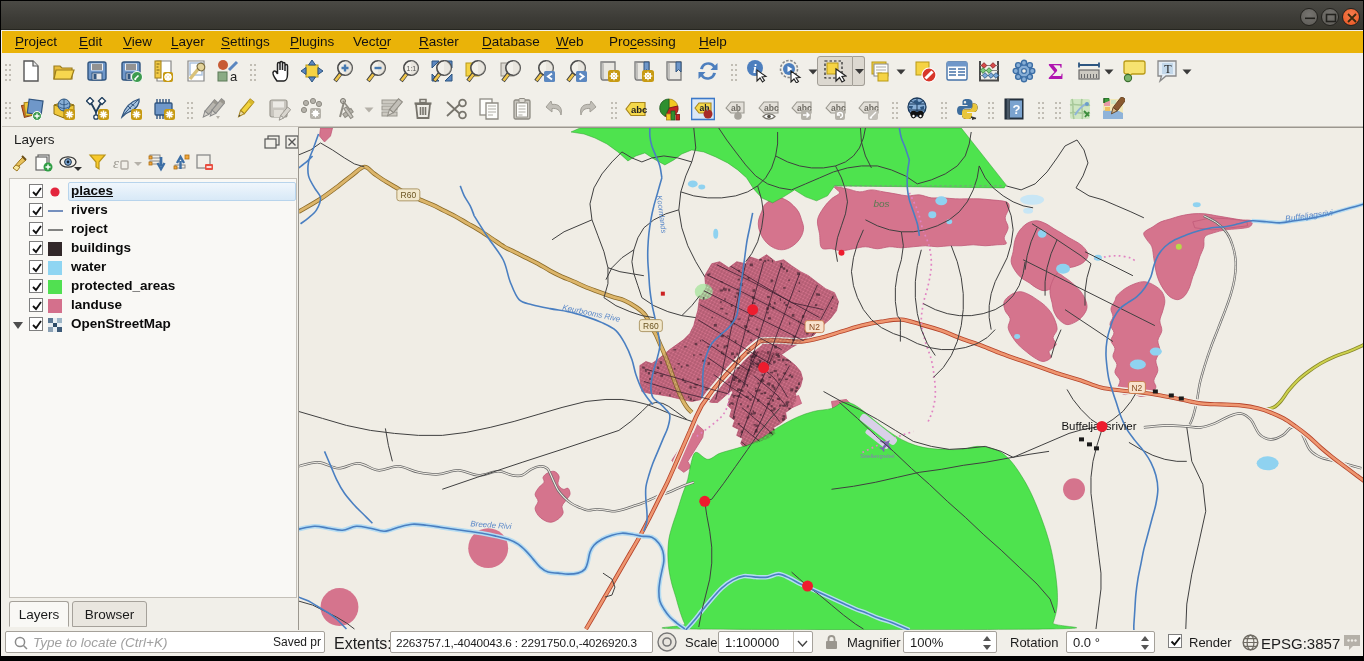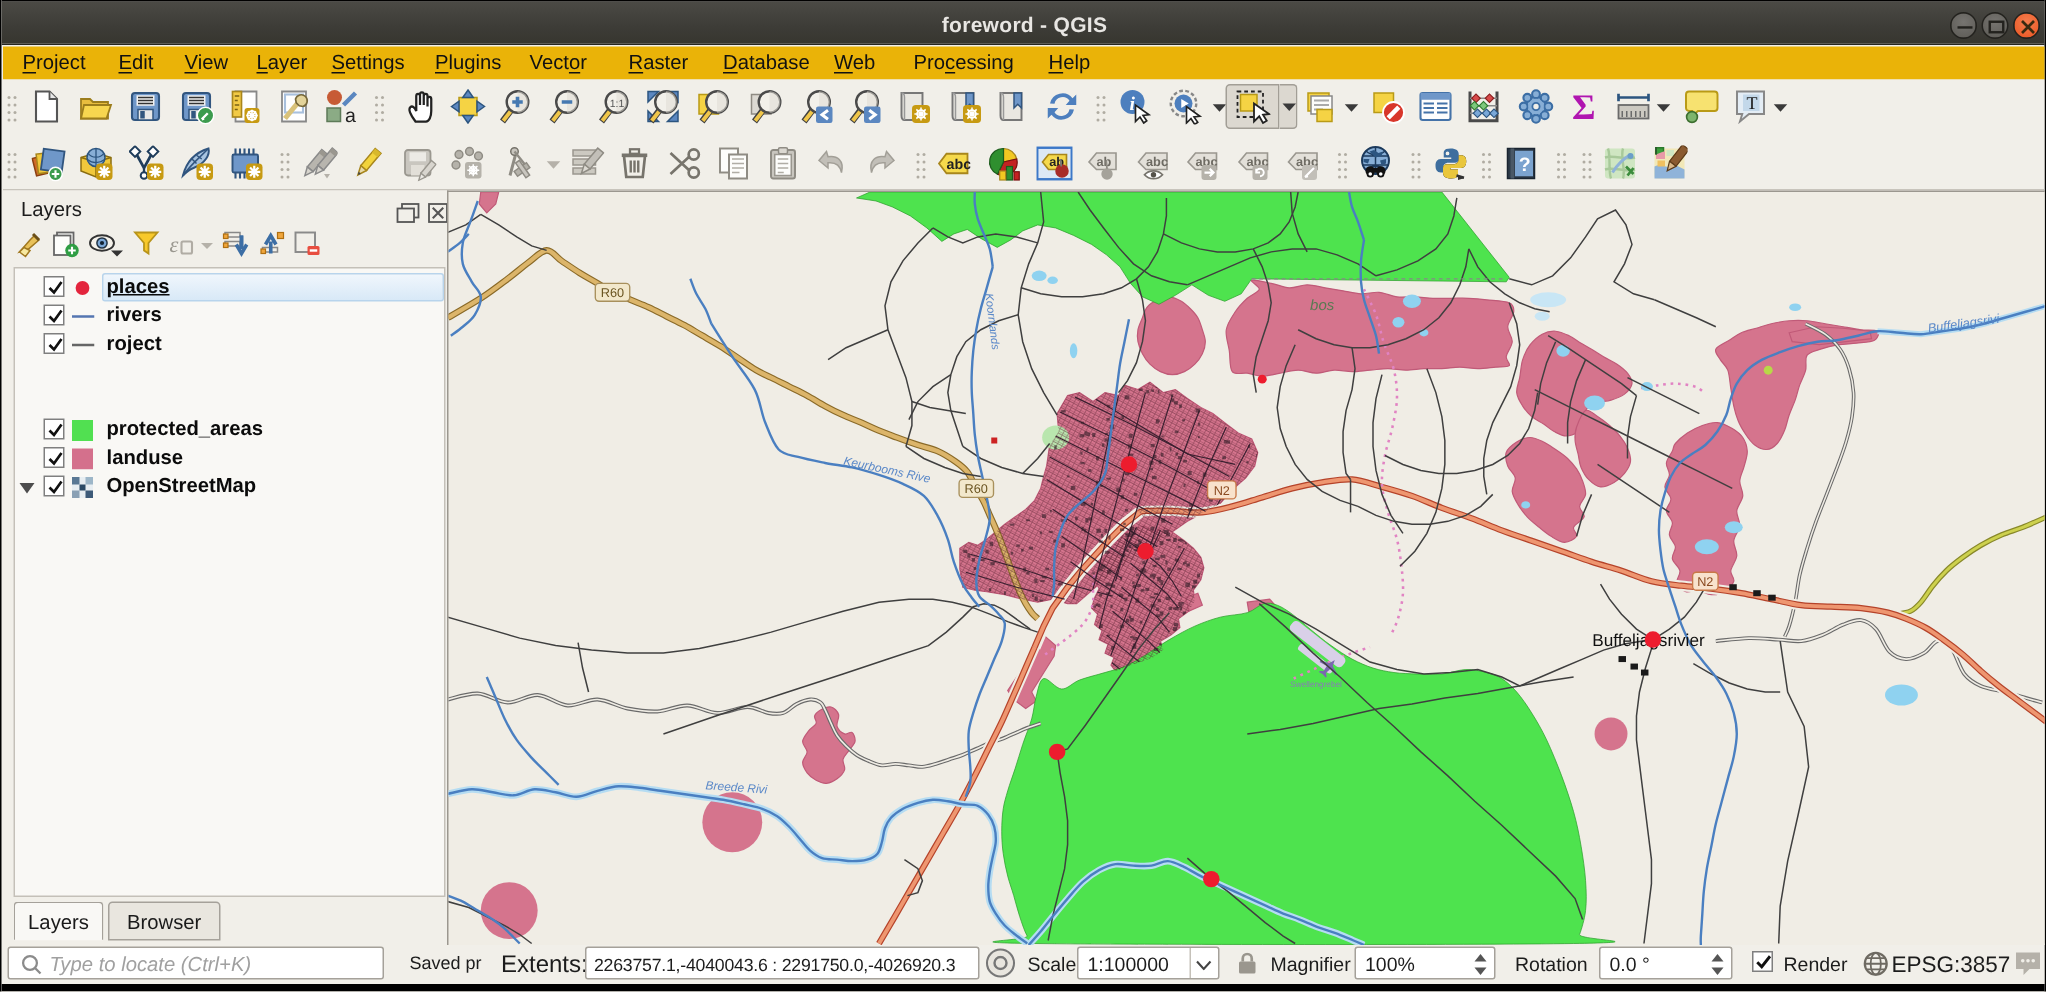--- a/index.html
+++ b/index.html
@@ -28,21 +28,20 @@
 .tabs{position:absolute;left:1px;top:600px;width:296px;height:29px;background:#f1efe9}
 .tab{position:absolute;top:1px;height:26px;font-size:13.5px;color:#1a1a1a;text-align:center;border:1px solid #a5a19a;border-radius:3px 3px 0 0;padding-top:5px}
 .statusbar{position:absolute;left:1px;top:629px;width:1362px;height:27px;background:#f1efe9;font-size:13px;color:#1c1c1c}
 .sbx{position:absolute;background:#fff;border:1px solid #a5a19a;border-radius:2px;height:22px;top:2px}
 .blackbar{position:absolute;left:0px;top:656px;width:1364px;height:5px;background:#000}
 .lbl{position:absolute;top:6px}
 .canvas{position:absolute;left:297px;top:127px;width:1067px;height:503px;border-left:1px solid #9b978f;border-top:1px solid #9b978f;background:#f0ede5}
 </style></head>
 <body>
 <div class="titlebar">
-<div class="title">foreword - QGIS</div>
 <div class="wbtn wmin">
       <svg width="18" height="18">
         <rect x="4" y="8.5" width="10" height="1.6" fill="#23221e"></rect>
       </svg>
     </div>
 <div class="wbtn wmax">
       <svg width="18" height="18">
         <rect x="4.5" y="5.5" width="9" height="7" fill="none" stroke="#23221e" stroke-width="1.6"></rect>
       </svg>
     </div>
@@ -149,20 +148,42 @@
  <div class="row" style="top:41px">
         <span class="cb">
           <svg width="14" height="14">
             <path d="M3 7 L6 10 L11 3" stroke="#111" stroke-width="1.8" fill="none"></path>
           </svg>
         </span>
         <svg class="sw" width="15" height="15">
           <path d="M0 8 H15" stroke="#666666" stroke-width="1.6"></path>
         </svg>
         <span class="lname">roject</span>
+      </div>
+ <div class="row" style="top:60px">
+        <span class="cb">
+          <svg width="14" height="14">
+            <path d="M3 7 L6 10 L11 3" stroke="#111" stroke-width="1.8" fill="none"></path>
+          </svg>
+        </span>
+        <svg class="sw" width="15" height="15">
+          <rect x="0" y="1" width="14" height="14" fill="#32282a"></rect>
+        </svg>
+        <span class="lname">buildings</span>
+      </div>
+ <div class="row" style="top:79px">
+        <span class="cb">
+          <svg width="14" height="14">
+            <path d="M3 7 L6 10 L11 3" stroke="#111" stroke-width="1.8" fill="none"></path>
+          </svg>
+        </span>
+        <svg class="sw" width="15" height="15">
+          <rect x="0" y="1" width="14" height="14" fill="#8fd5f2"></rect>
+        </svg>
+        <span class="lname">water</span>
       </div>
  <div class="row" style="top:98px">
         <span class="cb">
           <svg width="14" height="14">
             <path d="M3 7 L6 10 L11 3" stroke="#111" stroke-width="1.8" fill="none"></path>
           </svg>
         </span>
         <svg class="sw" width="15" height="15">
           <rect x="0" y="1" width="14" height="14" fill="#51e051"></rect>
         </svg>
@@ -198,21 +219,21 @@
         </svg>
         <span class="lname">landuse</span>
       </div>
 </div>
 </div>
 <div class="tabs">
 <div class="tab" style="left:7px;width:60px;background:#f9f8f5;border-bottom:1px solid #f9f8f5">Layers</div>
 <div class="tab" style="left:70px;width:75px;background:#e9e6df">Browser</div>
 </div>
 <div class="statusbar">
-<div class="sbx" style="left:3px;width:251px">
+<div class="sbx" style="left:3px;width:320px">
       <svg style="position:absolute;left:7px;top:3px" width="16" height="16">
         <circle cx="7" cy="7" r="4.6" fill="none" stroke="#8b8b8b" stroke-width="1.5"></circle>
         <path d="M10.5 10.5 L14 14" stroke="#8b8b8b" stroke-width="1.5"></path>
       </svg>
       <span style="position:absolute;left:27px;top:3px;font-style:italic;color:#a0a0a0;font-size:13.5px">Type to locate (Ctrl+K)</span>
     </div>
 <span class="lbl" style="left:271px;font-size:12px">Saved pr</span>
 <span class="lbl" style="left:332px;font-size:16px">Extents:</span>
 <div class="sbx" style="left:388px;width:263px">
       <span style="position:absolute;left:5px;top:4px;font-size:11.8px;white-space:nowrap;letter-spacing:-0.15px">2263757.1,-4040043.6 : 2291750.0,-4026920.3</span>

